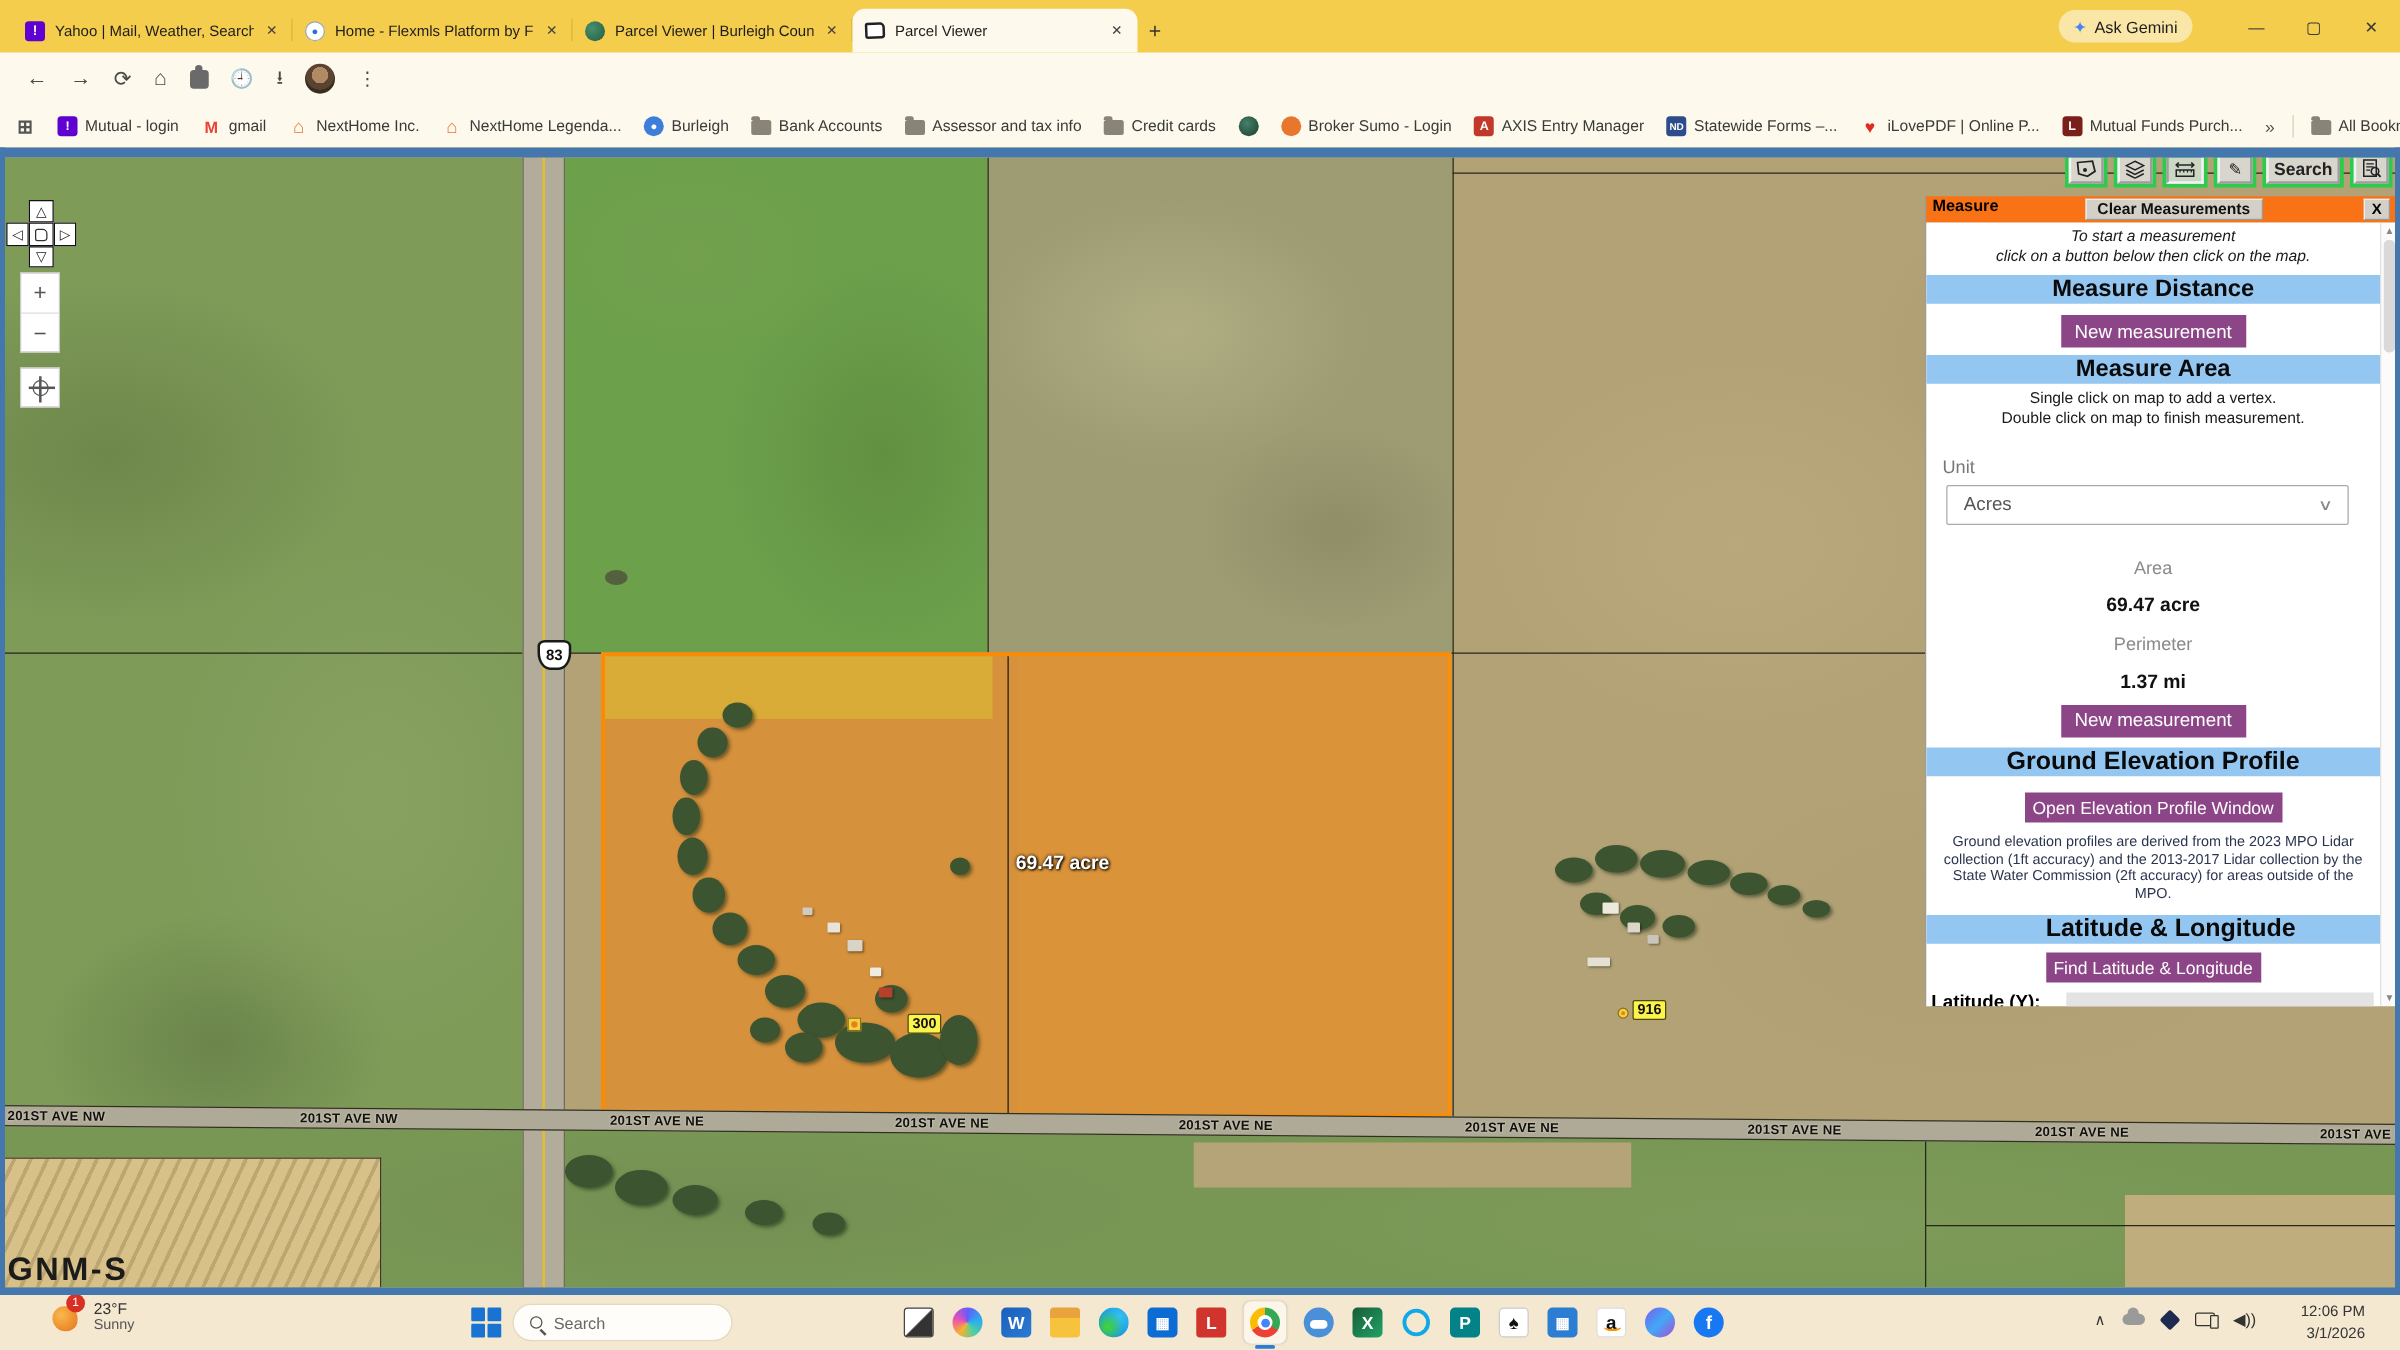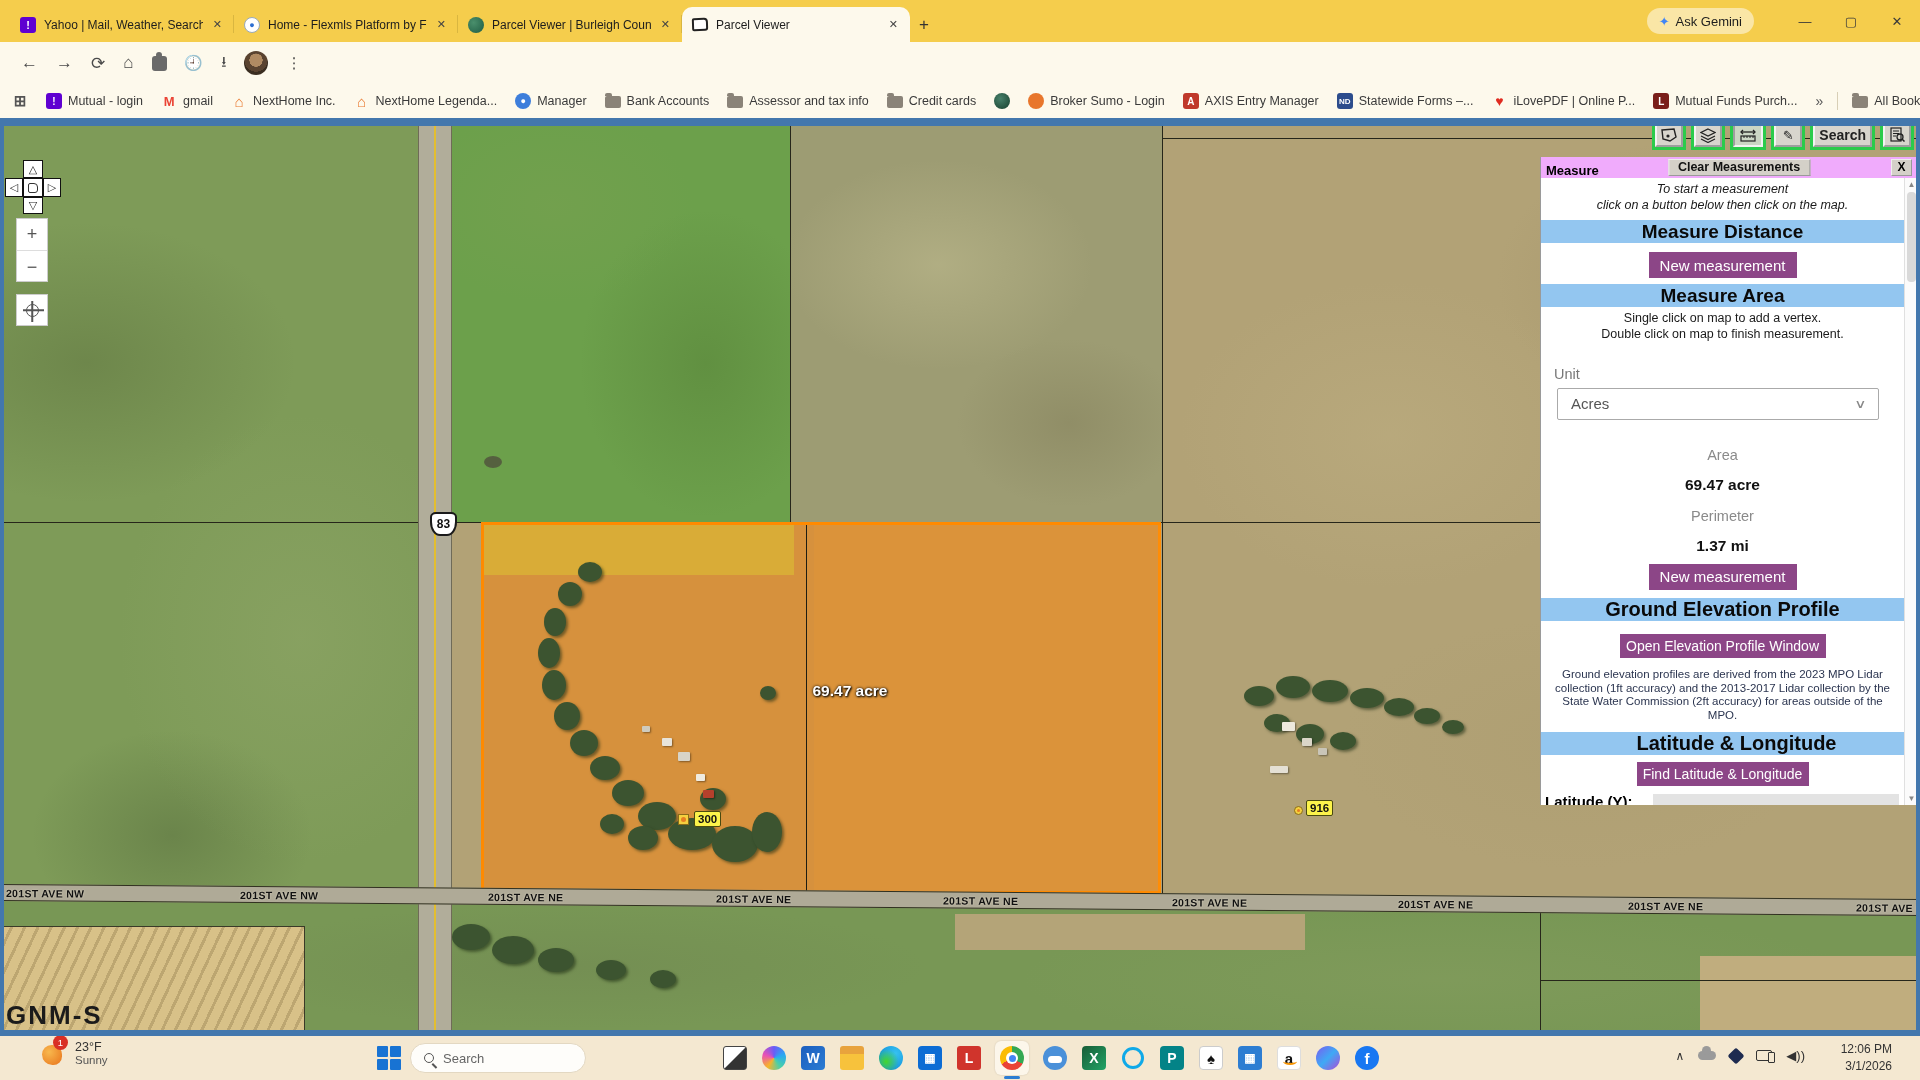--- a/index.html
+++ b/index.html
@@ -120,21 +120,21 @@
 
   
   #map-toolbar { position:absolute; top:-6px; right:6px; display:flex; gap:5px; z-index:20; }
   .mtb-btn { background:#2BCB4B; padding:3px; }
   .mtb-inner { background:#D8D5CD; border:2px outset #f2f2f2; min-width:28px; height:24px; display:flex; align-items:center; justify-content:center; font-size:13px; color:#222; padding:0 4px; }
   .mtb-btn.active .mtb-inner { border-style:inset; background:#CBD6C4; }
   .mtb-search { font-weight:bold; font-size:14px; }
 
   
   #panel { position:absolute; left:1540px; top:31px; width:380px; height:648px; z-index:30; border-left:1px solid #9a9a9a; }
-  #p-header { height:21px; background:#f0abfc; position:relative; display:flex; align-items:flex-end; }
+  #p-header { height:21px; background:#f97316; position:relative; display:flex; align-items:flex-start; }
   #p-title { font-size:13px; font-weight:bold; color:#000; padding-left:5px; }
   #p-clear { position:absolute; left:50%; transform:translateX(-44%); top:2px; height:17px; background:#D4D0C8; border:1px outset #eee; font-size:12.5px; font-weight:bold; color:#111; padding:0 9px; line-height:15px; }
   #p-close { position:absolute; right:8px; top:2px; width:21px; height:17px; background:#D4D0C8; border:1px outset #eee; font-size:12px; font-weight:bold; text-align:center; line-height:15px; }
   #p-body { position:absolute; left:0; top:21px; width:363px; height:627px; background:#fff; overflow:hidden; }
   .p-instr { text-align:center; font-style:italic; font-size:12.5px; color:#1a1a1a; line-height:1.25; margin-top:4px; }
   .p-bluebar { background:#93C6F0; text-align:center; font-weight:bold; color:#0a0a0a; }
   #bb-dist { margin-top:7px; font-size:19px; height:23px; line-height:23px; }
   #bb-area { margin-top:6px; font-size:19px; height:23px; line-height:23px; }
   #bb-elev { margin-top:8px; font-size:20px; height:23px; line-height:23px; }
   #bb-latlon { margin-top:9px; font-size:20px; height:23px; line-height:23px;padding-left:28px; }
@@ -278,21 +278,21 @@
         <span class="bm-item">
           <span class="bm-ico bmi-nexthome">⌂</span>
           <span>NextHome Inc.</span>
         </span>
         <span class="bm-item">
           <span class="bm-ico bmi-nexthome">⌂</span>
           <span>NextHome Legenda...</span>
         </span>
         <span class="bm-item">
           <span class="bm-ico bmi-flexmls">●</span>
-          <span>Manager</span>
+          <span>Burleigh</span>
         </span>
         <span class="bm-item">
           <span class="bm-ico bmi-folder"></span>
           <span>Bank Accounts</span>
         </span>
         <span class="bm-item">
           <span class="bm-ico bmi-folder"></span>
           <span>Assessor and tax info</span>
         </span>
         <span class="bm-item">
@@ -413,21 +413,21 @@
       </div>
 
     <div id="road-h">
       <span id="road-labels"><span class="street-lbl" style="left: 6px;">201ST AVE NW</span><span class="street-lbl" style="left: 240px;">201ST AVE NW</span><span class="street-lbl" style="left: 488px;">201ST AVE NE</span><span class="street-lbl" style="left: 716px;">201ST AVE NE</span><span class="street-lbl" style="left: 943px;">201ST AVE NE</span><span class="street-lbl" style="left: 1172px;">201ST AVE NE</span><span class="street-lbl" style="left: 1398px;">201ST AVE NE</span><span class="street-lbl" style="left: 1628px;">201ST AVE NE</span><span class="street-lbl" style="left: 1856px;">201ST AVE NE</span></span>
     </div>
 
     <div id="shield83">83</div>
     <div id="area-lbl">69.47 acre</div>
 
     <div class="map-marker-dot" style="left:678px;top:688px;width:11px;height:11px;"></div>
-    <div class="map-marker-lbl" style="left:694px;top:685px;">300</div>
+    <div class="map-marker-lbl" style="left:726px;top:685px;">300</div>
     <div class="map-marker-dot" style="left:1294px;top:680px;width:9px;height:9px;border-radius:50%;"></div>
     <div class="map-marker-lbl" style="left:1306px;top:674px;">916</div>
 
     <div id="watermark">GNM-S</div>
 
     <div class="dpad-btn" style="left:23px;top:34px;width:20px;height:18px;">△</div>
     <div class="dpad-btn" style="left:5px;top:52px;width:18px;height:19px;">◁</div>
     <div class="dpad-btn" style="left:23px;top:52px;width:20px;height:19px;">
         <span style="width:10px;height:10px;border:1.3px solid #333;border-radius:2px 4px 3px 2px;display:block;"></span>
       </div>

